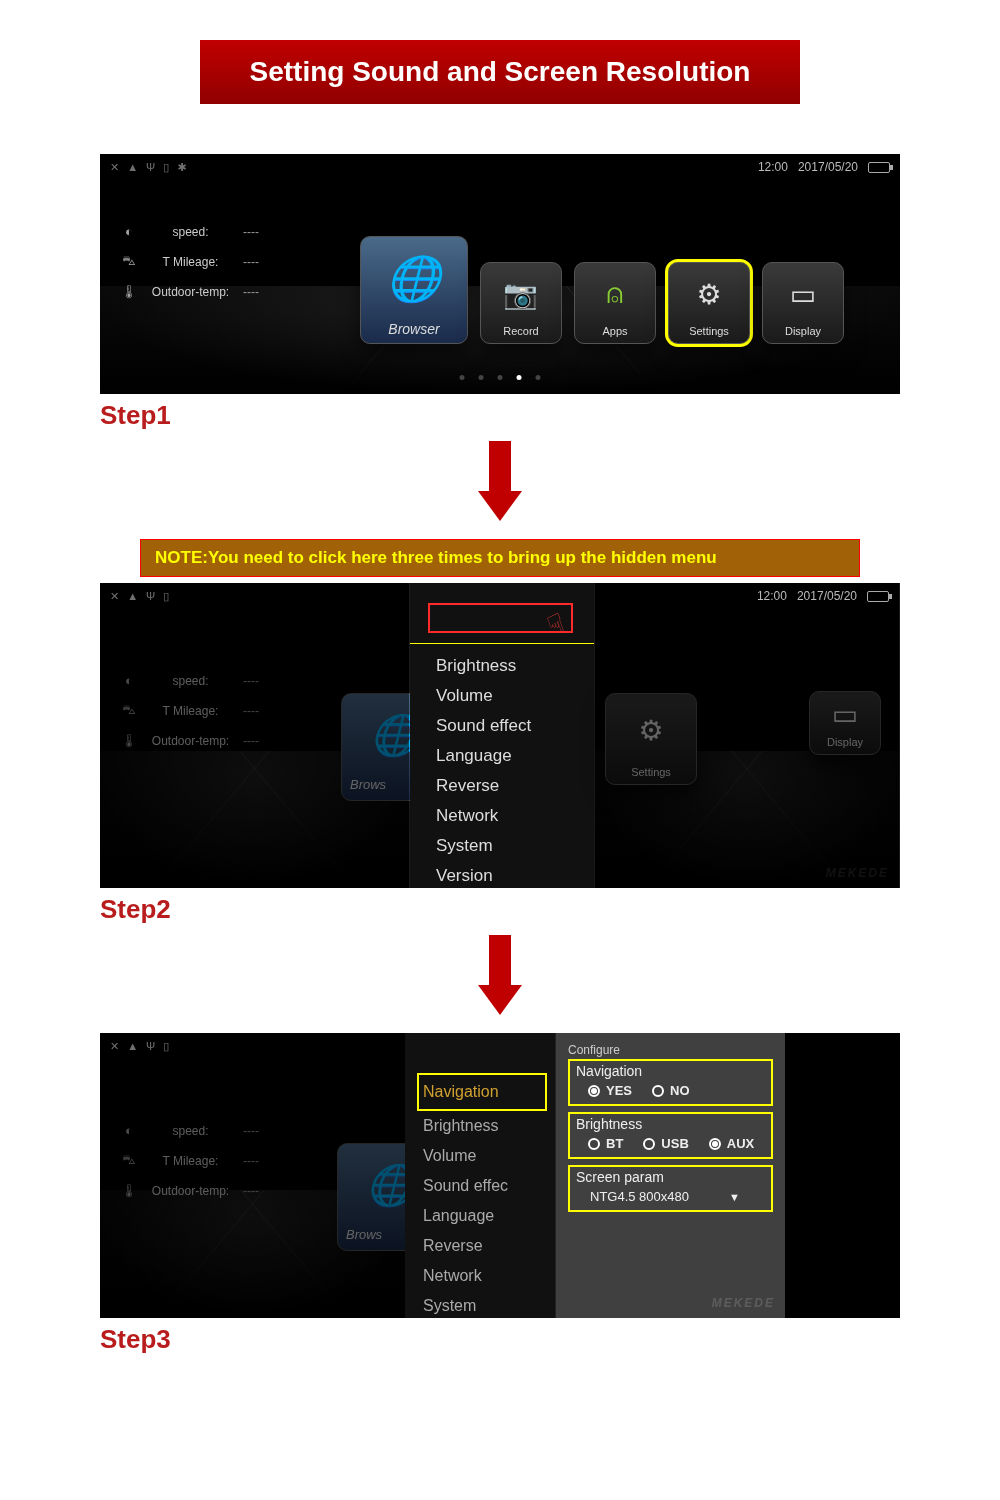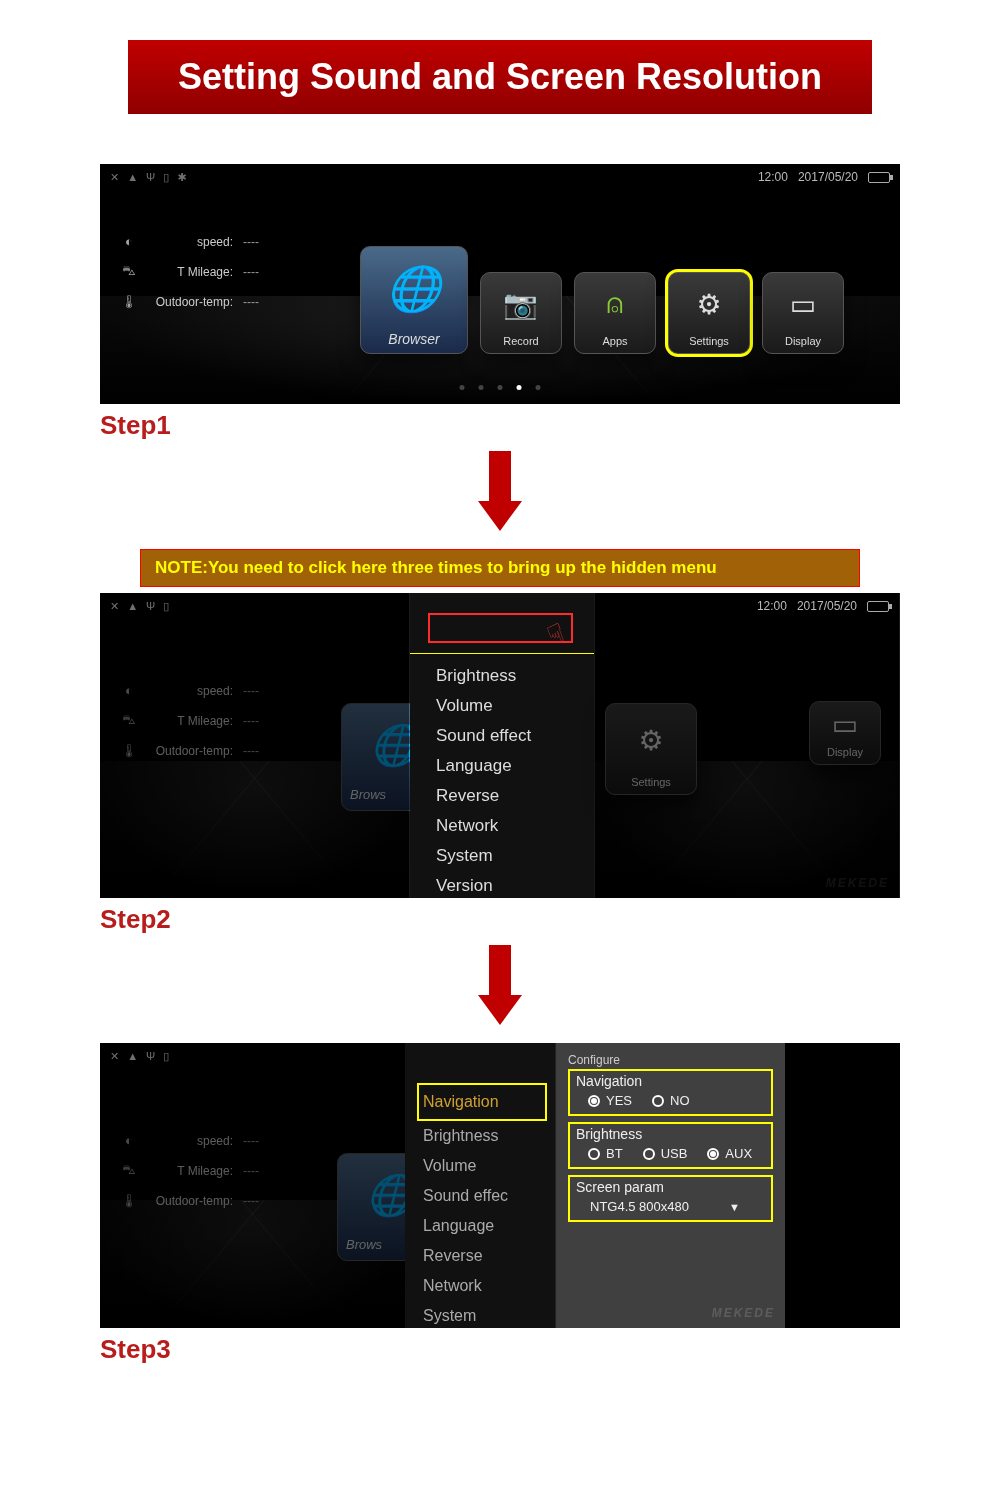--- a/index.html
+++ b/index.html
@@ -7,21 +7,21 @@
   width: 1000px;
   background: #fff;
   font-family: Arial, sans-serif;
   padding: 40px 0;
 }
 .container { width: 100%; display: flex; flex-direction: column; align-items: center; }
 .title-banner {
   background: linear-gradient(to bottom, #c00000, #900000);
   color: #fff;
   padding: 16px 50px;
-  font-size: 36px;
+  font-size: 28px;
   font-weight: bold;
   margin-bottom: 50px;
 }
 .step-label {
   color: #b91c1c;
   font-size: 26px;
   font-weight: bold;
   align-self: flex-start;
   margin-left: 100px;
   margin-top: 6px;
@@ -90,21 +90,21 @@
   content: ""; position: absolute; top: 0; bottom: 0; width: 1px;
   background: linear-gradient(to bottom, rgba(200,200,200,.15), transparent);
 }
 .screen .floor::before { left: 36%; transform: skewX(-40deg); }
 .screen .floor::after { right: 36%; transform: skewX(40deg); }
 .sidebar {
   position: absolute; left: 20px; top: 70px; font-size: 12px; color: #ccc;
 }
 .sidebar .row { display: flex; align-items: center; gap: 10px; margin-bottom: 14px; }
 .sidebar .ic { width: 18px; text-align: center; font-size: 13px; opacity: .8; }
-.sidebar .lbl { width: 85px; text-align: right; }
+.sidebar .lbl { width: 85px; text-align: center; }
 .sidebar .val { color: #999; }
 
 .tilerow {
   position: absolute; bottom: 50px; left: 260px; right: 20px;
   display: flex; align-items: flex-end; gap: 12px;
 }
 .tile {
   background: linear-gradient(to bottom, #3a3a3a, #1a1a1a);
   border: 1px solid #555; border-radius: 10px;
   width: 82px; height: 82px;
@@ -182,21 +182,21 @@
 .s3mid .menu3 .sel {
   color: #d0a030; border: 2px solid #ffff00; padding: 2px 4px; margin-left: -6px;
 }
 .conf-title { font-size: 12px; color: #ccc; margin-bottom: 2px; }
 .conf-block {
   border: 2px solid #ffff00; padding: 2px 6px 6px 6px; margin-bottom: 6px;
 }
 .conf-block.noborder { border: none; padding-left: 8px; }
 .conf-block .heading { font-size: 14px; margin-bottom: 4px; }
 .radios { display: flex; gap: 20px; font-size: 13px; align-items: center; padding-left: 12px; }
-.radio { display: flex; align-items: center; gap: 6px; }
+.radio { display: flex; align-items: center; gap: 6px; font-weight: bold; }
 .rdot {
   width: 12px; height: 12px; border: 2px solid #fff; border-radius: 50%;
   display: inline-flex; align-items: center; justify-content: center;
 }
 .rdot.filled::after { content: ""; width: 6px; height: 6px; background: #fff; border-radius: 50%; }
 .dropdown {
   margin: 4px 0 0 14px; display: flex; align-items: center; justify-content: space-between;
   width: 150px; font-size: 13px;
 }
 .dropdown .tri { font-size: 11px; }

